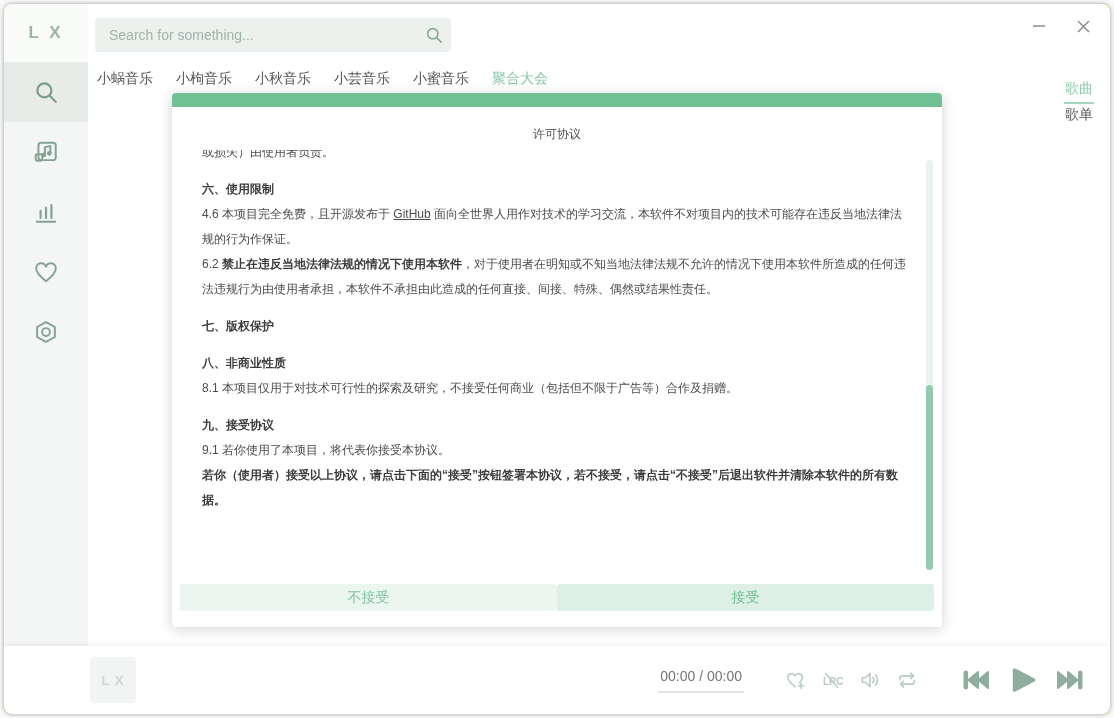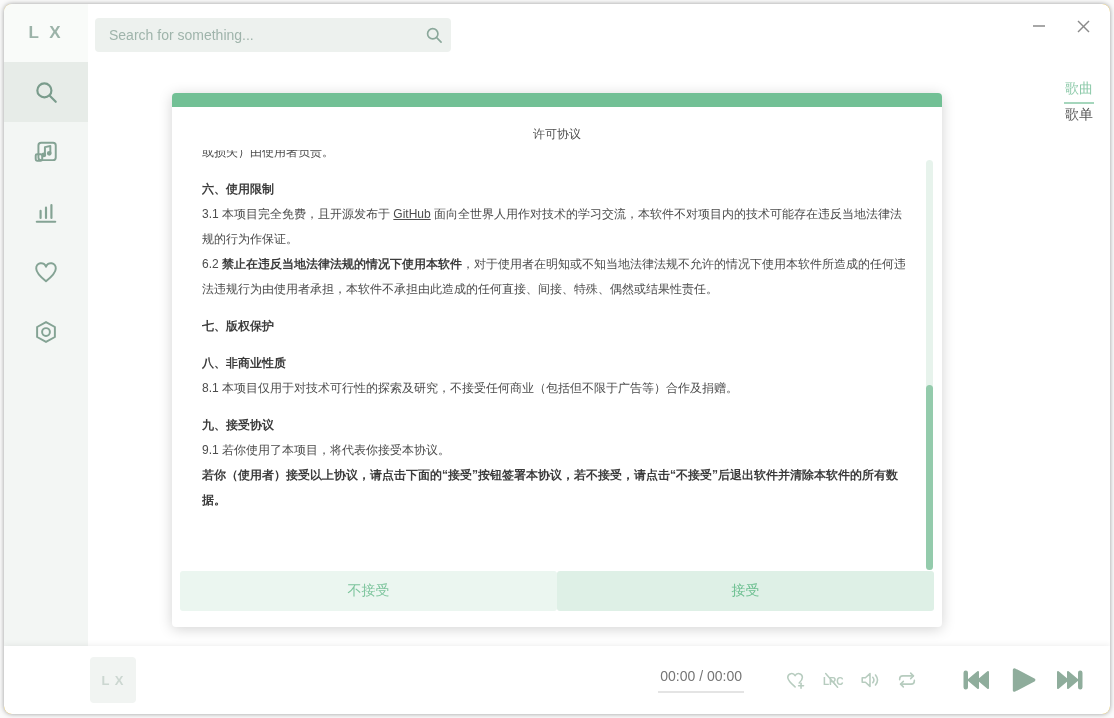--- a/index.html
+++ b/index.html
@@ -59,21 +59,21 @@
   .dialog-body p { line-height:25px; }
   .dialog-body p.gap { margin-top:12px; }
   .dialog-body p.clipped { margin-top:-10px; }
   .dialog-body p.heading { font-weight:bold; color:#3c3c3c; }
   .seg-bold { font-weight:bold; color:#3c3c3c; }
   .seg-link { text-decoration:underline; cursor:pointer; }
   .dlg-scroll { position:absolute; right:9px; top:67px; width:7px; height:410px;
                 background:#e7f3ec; border-radius:4px; }
   .dlg-thumb { position:absolute; left:0; width:7px; top:225px; height:185px;
                background:#94cbac; border-radius:4px; cursor:pointer; }
-  .dialog-btns { position:absolute; left:8px; right:8px; bottom:16px; height:40px;
+  .dialog-btns { position:absolute; left:8px; right:8px; bottom:16px; height:27px;
                  display:flex; }
   .dlg-btn { flex:1; border:none; border-radius:3px; font-size:14px; cursor:pointer;
              font-family:inherit; }
   .dlg-btn.reject { background:#ebf6f0; color:#7cc49c; }
   .dlg-btn.accept { background:#def0e6; color:#6cbf90; }
 
   
   .player { position:absolute; left:0; right:0; bottom:0; height:68px; background:#fff;
             box-shadow:0 -1px 6px rgba(0,0,0,.07); display:flex; align-items:center;
             padding:0 26px 0 86px; }
@@ -166,33 +166,41 @@
     </div>
     <div class="winbtn close">
       <span>
         <svg width="13" height="13" viewBox="0 0 13 13" stroke="currentColor" stroke-width="1.4">
             <line x1="1" y1="1" x2="12" y2="12"></line>
             <line x1="12" y1="1" x2="1" y2="12"></line>
           </svg>
       </span>
     </div>
 
+    <div class="tabs" id="source-tabs">
+        <span class="tab">小蜗音乐</span>
+        <span class="tab">小枸音乐</span>
+        <span class="tab">小秋音乐</span>
+        <span class="tab">小芸音乐</span>
+        <span class="tab">小蜜音乐</span>
+        <span class="tab active">聚合大会<span class="tab-line"></span></span>
+      </div>
     <div class="view-tabs" id="view-tabs">
         <span class="vtab active">歌曲<span class="tab-line"></span></span>
         <span class="vtab">歌单</span>
       </div>
   </div>
 
   <div class="dialog">
     <div class="dialog-bar"></div>
     <div class="dialog-title">许可协议</div>
     <div class="dialog-body" id="dialog-body">
         <p class="clipped "><span>或损失）由使用者负责。</span></p>
         <p class="heading gap"><span>六、使用限制</span></p>
-        <p class=""><span>3.1 本项目完全免费，且开源发布于 </span><span class="seg-link">GitHub</span><span> 面向全世界人用作对技术的学习交流，本软件不对项目内的技术可能存在违反当地法律法规的行为作保证。</span></p>
+        <p class=""><span>4.6 本项目完全免费，且开源发布于 </span><span class="seg-link">GitHub</span><span> 面向全世界人用作对技术的学习交流，本软件不对项目内的技术可能存在违反当地法律法规的行为作保证。</span></p>
         <p class=""><span>6.2 </span><span class="seg-bold">禁止在违反当地法律法规的情况下使用本软件</span><span>，对于使用者在明知或不知当地法律法规不允许的情况下使用本软件所造成的任何违法违规行为由使用者承担，本软件不承担由此造成的任何直接、间接、特殊、偶然或结果性责任。</span></p>
         <p class="heading gap"><span>七、版权保护</span></p>
         <p class="heading gap"><span>八、非商业性质</span></p>
         <p class=""><span>8.1 本项目仅用于对技术可行性的探索及研究，不接受任何商业（包括但不限于广告等）合作及捐赠。</span></p>
         <p class="heading gap"><span>九、接受协议</span></p>
         <p class=""><span>9.1 若你使用了本项目，将代表你接受本协议。</span></p>
         <p class=""><span class="seg-bold">若你（使用者）接受以上协议，请点击下面的“接受”按钮签署本协议，若不接受，请点击“不接受”后退出软件并清除本软件的所有数据。</span></p>
       </div>
     <div class="dlg-scroll">
       <div class="dlg-thumb"></div>

